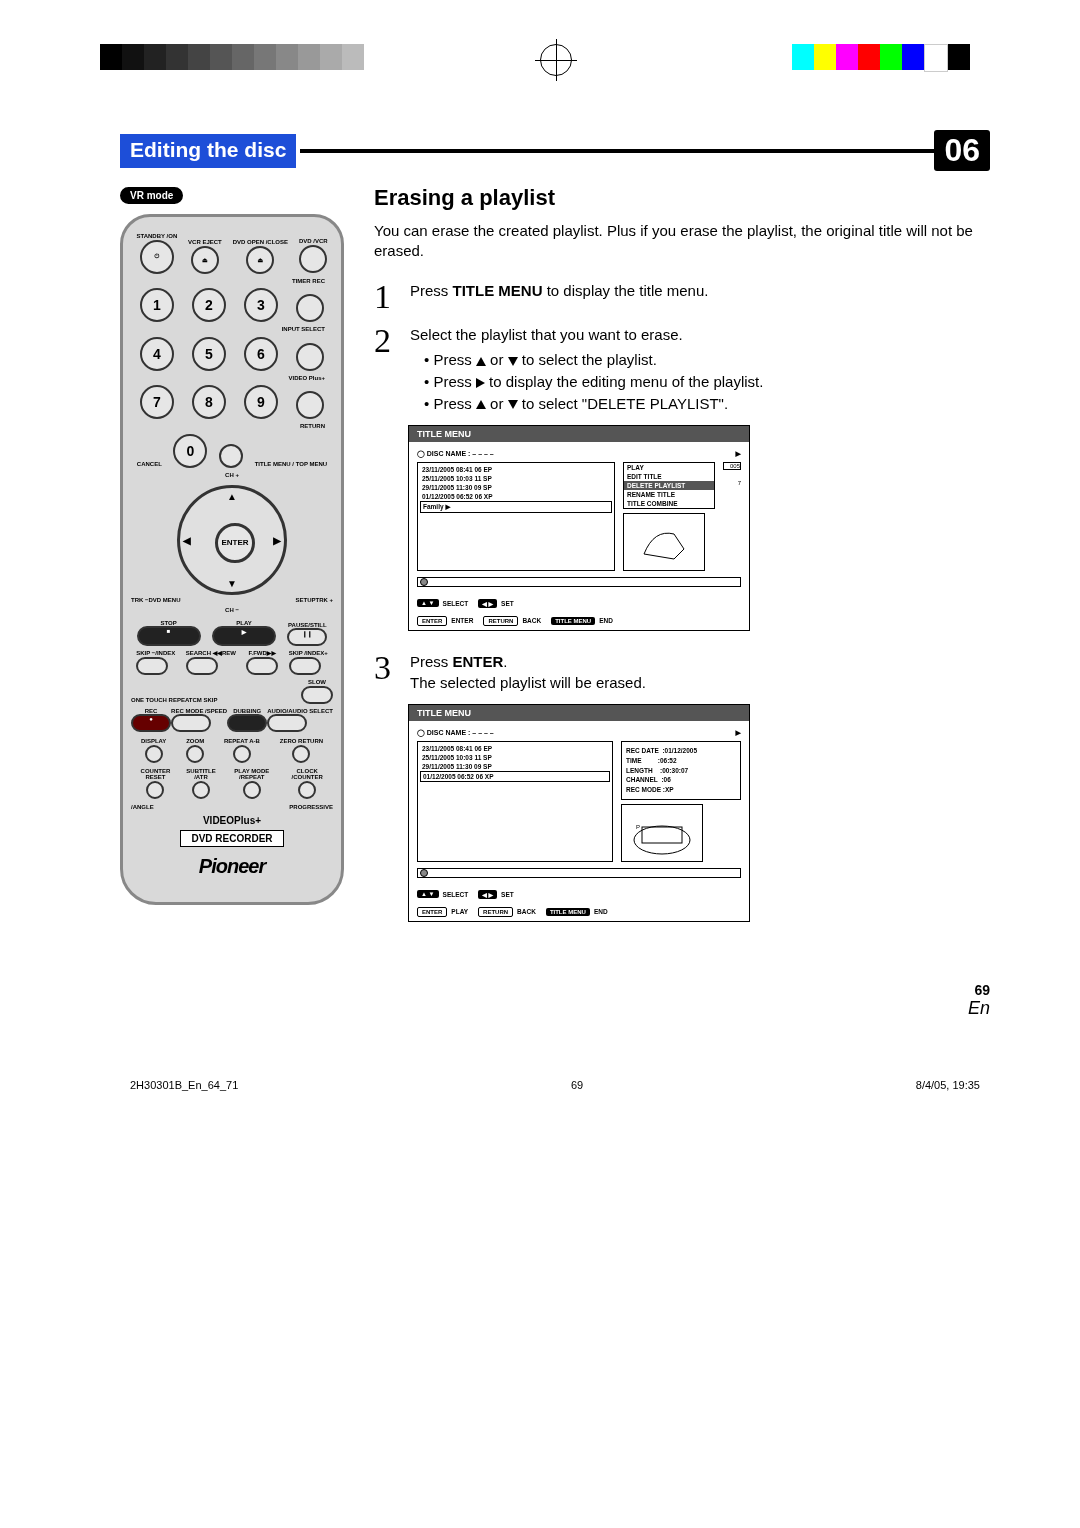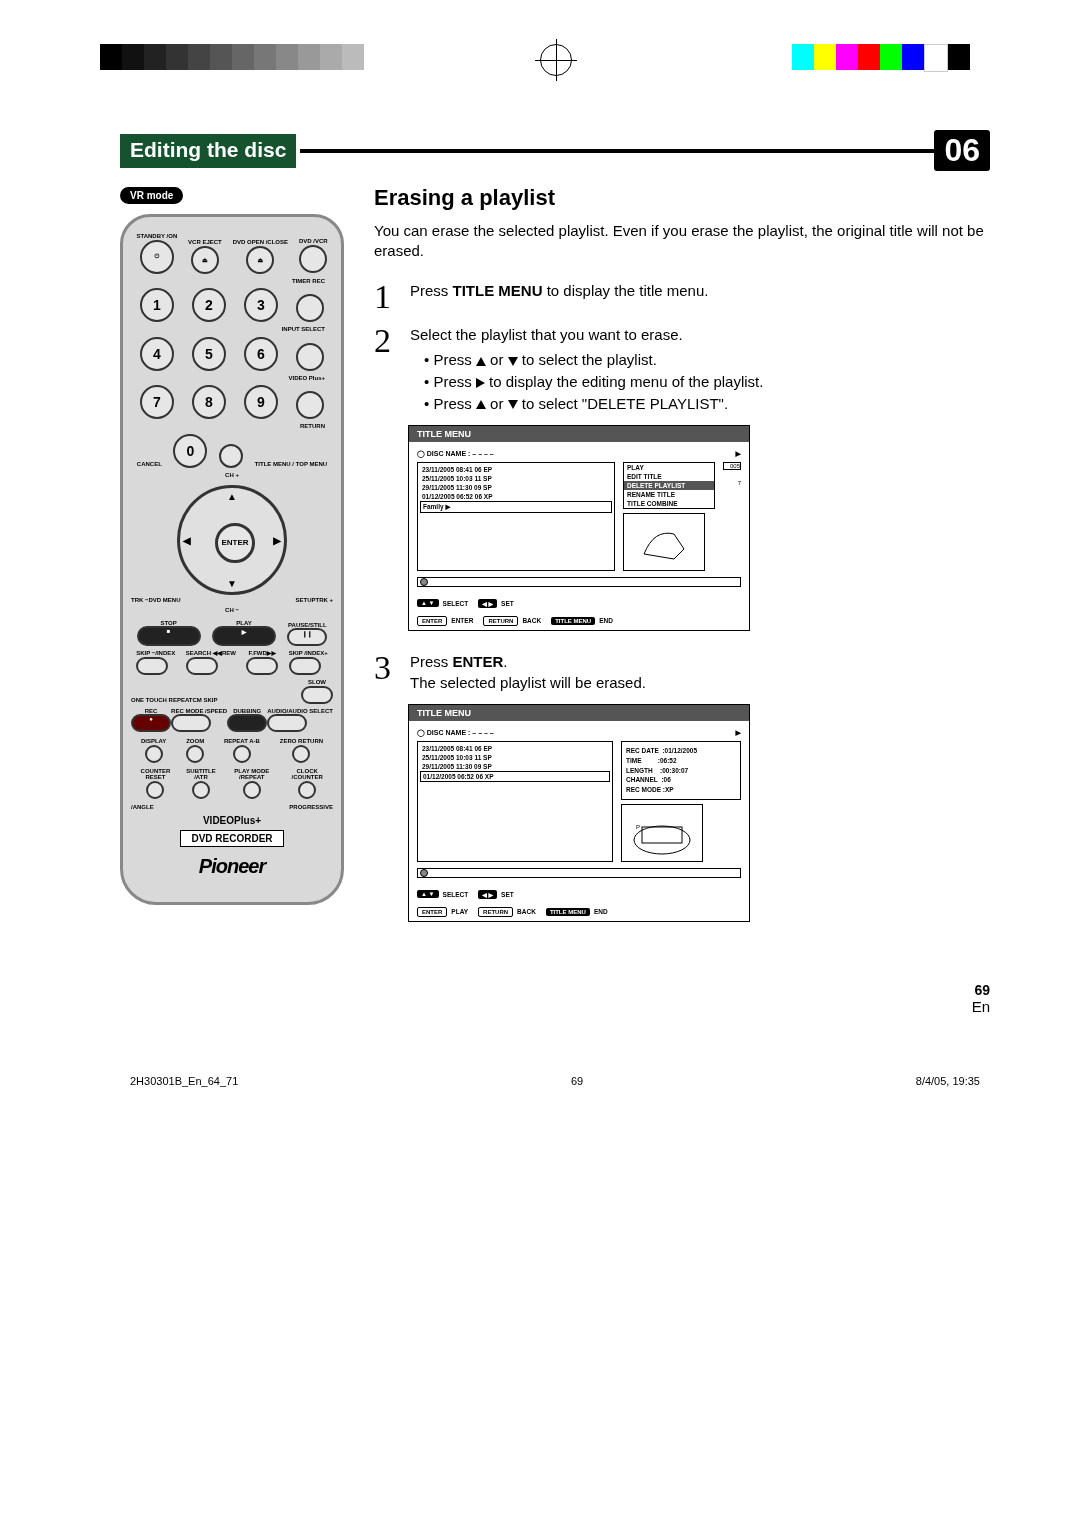--- a/index.html
+++ b/index.html
@@ -7,21 +7,21 @@
 .crop-marks{position:absolute;top:0;left:0;right:0;height:80px}
 .color-strip{position:absolute;top:44px;right:110px;display:flex}
 .color-strip div{width:22px;height:26px}
 .gray-strip{position:absolute;top:44px;left:100px;display:flex}
 .gray-strip div{width:22px;height:26px}
 .reg-mark{position:absolute;width:30px;height:30px;border:1px solid #000;border-radius:50%}
 .reg-mark:before,.reg-mark:after{content:"";position:absolute;background:#000}
 .reg-mark:before{left:50%;top:-6px;bottom:-6px;width:1px}
 .reg-mark:after{top:50%;left:-6px;right:-6px;height:1px}
 .header-bar{display:flex;align-items:center;margin-bottom:14px}
-.header-title{background:#14532d;color:#fff;font-weight:bold;font-size:21px;padding:4px 10px 6px}
+.header-title{background:#1d4ed8;color:#fff;font-weight:bold;font-size:21px;padding:4px 10px 6px}
 .header-line{flex:1;height:4px;background:#000;margin-left:4px}
 .chapter-num{background:#000;color:#fff;font-size:32px;font-weight:bold;padding:2px 10px;border-radius:3px}
 .content{display:flex;gap:30px}
 .left-col{width:224px;flex-shrink:0}
 .vr-mode{display:inline-block;border:2px solid #000;border-radius:10px;padding:1px 8px;font-size:10px;font-weight:bold;background:#000;color:#fff;margin-bottom:10px}
 .remote{background:#d9d9d9;border:3px solid #888;border-radius:30px 30px 36px 36px;padding:12px 8px 24px;font-size:6px;text-align:center;font-weight:bold}
 .remote .row{display:flex;justify-content:space-around;align-items:flex-end;margin:4px 0}
 .rbtn{display:inline-flex;align-items:center;justify-content:center;background:#e6e6e6;border:2px solid #333;border-radius:50%;width:24px;height:24px}
 .rbtn.big{width:30px;height:30px}
 .rbtn.sm{width:20px;height:20px}
@@ -62,21 +62,21 @@
 .sub-menu .sel{background:#555;color:#fff}
 .detail-box{border:1px solid #000;padding:4px;font-size:6.5px;font-weight:bold;line-height:1.5;width:110px}
 .thumb{border:1px solid #000;width:80px;height:56px;margin-top:4px;background:#fff;position:relative}
 .slider{border:1px solid #000;height:8px;margin-top:6px;position:relative}
 .slider .dot{width:6px;height:6px;background:#888;border:1px solid #000;border-radius:50%;position:absolute;top:0;left:2px}
 .menu-nav{display:flex;gap:4px;padding:4px 8px;background:#fff;flex-wrap:wrap;align-items:center}
 .nav-key{background:#000;color:#fff;font-size:6px;font-weight:bold;padding:1px 4px;border-radius:2px}
 .nav-key.wht{background:#fff;color:#000;border:1px solid #000}
 .nav-lbl{font-size:6.5px;font-weight:bold;padding-right:6px}
 .page-num{text-align:right;margin-top:40px;font-size:14px;font-weight:bold}
-.page-num .en{font-weight:normal;font-size:15px}
+.page-num .en{font-weight:normal;font-style:italic;font-size:18px}
 .footer{display:flex;justify-content:space-between;font-size:11px;margin-top:60px;padding:0 10px}
 </style>
 </head>
 <body>
 
 <div class="crop-marks">
   <div class="gray-strip">
     <div style="background:#000"></div>
       <div style="background:#111"></div>
       <div style="background:#222"></div>
@@ -262,21 +262,21 @@
           <div class="lbl">PROGRESSIVE</div>
         </div>
         <div style="font-size:10px;font-weight:bold;">VIDEOPlus+</div>
         <div class="dvd-rec">DVD RECORDER</div>
         <div class="brand">Pioneer</div>
       </div>
     </div>
 
     <div class="right-col">
       <h2>Erasing a playlist</h2>
-      <div class="intro">You can erase the selected playlist. Even if you erase the playlist, the original title will not be erased.</div>
+      <div class="intro">You can erase the created playlist. Plus if you erase the playlist, the original title will not be erased.</div>
 
       <div class="step">
         <div class="step-num">1</div>
         <div class="step-body"><span>Press </span><b>TITLE MENU</b><span> to display the title menu.</span></div>
       </div>
 
       <div class="step">
         <div class="step-num">2</div>
         <div class="step-body">
           <div>Select the playlist that you want to erase.</div>

